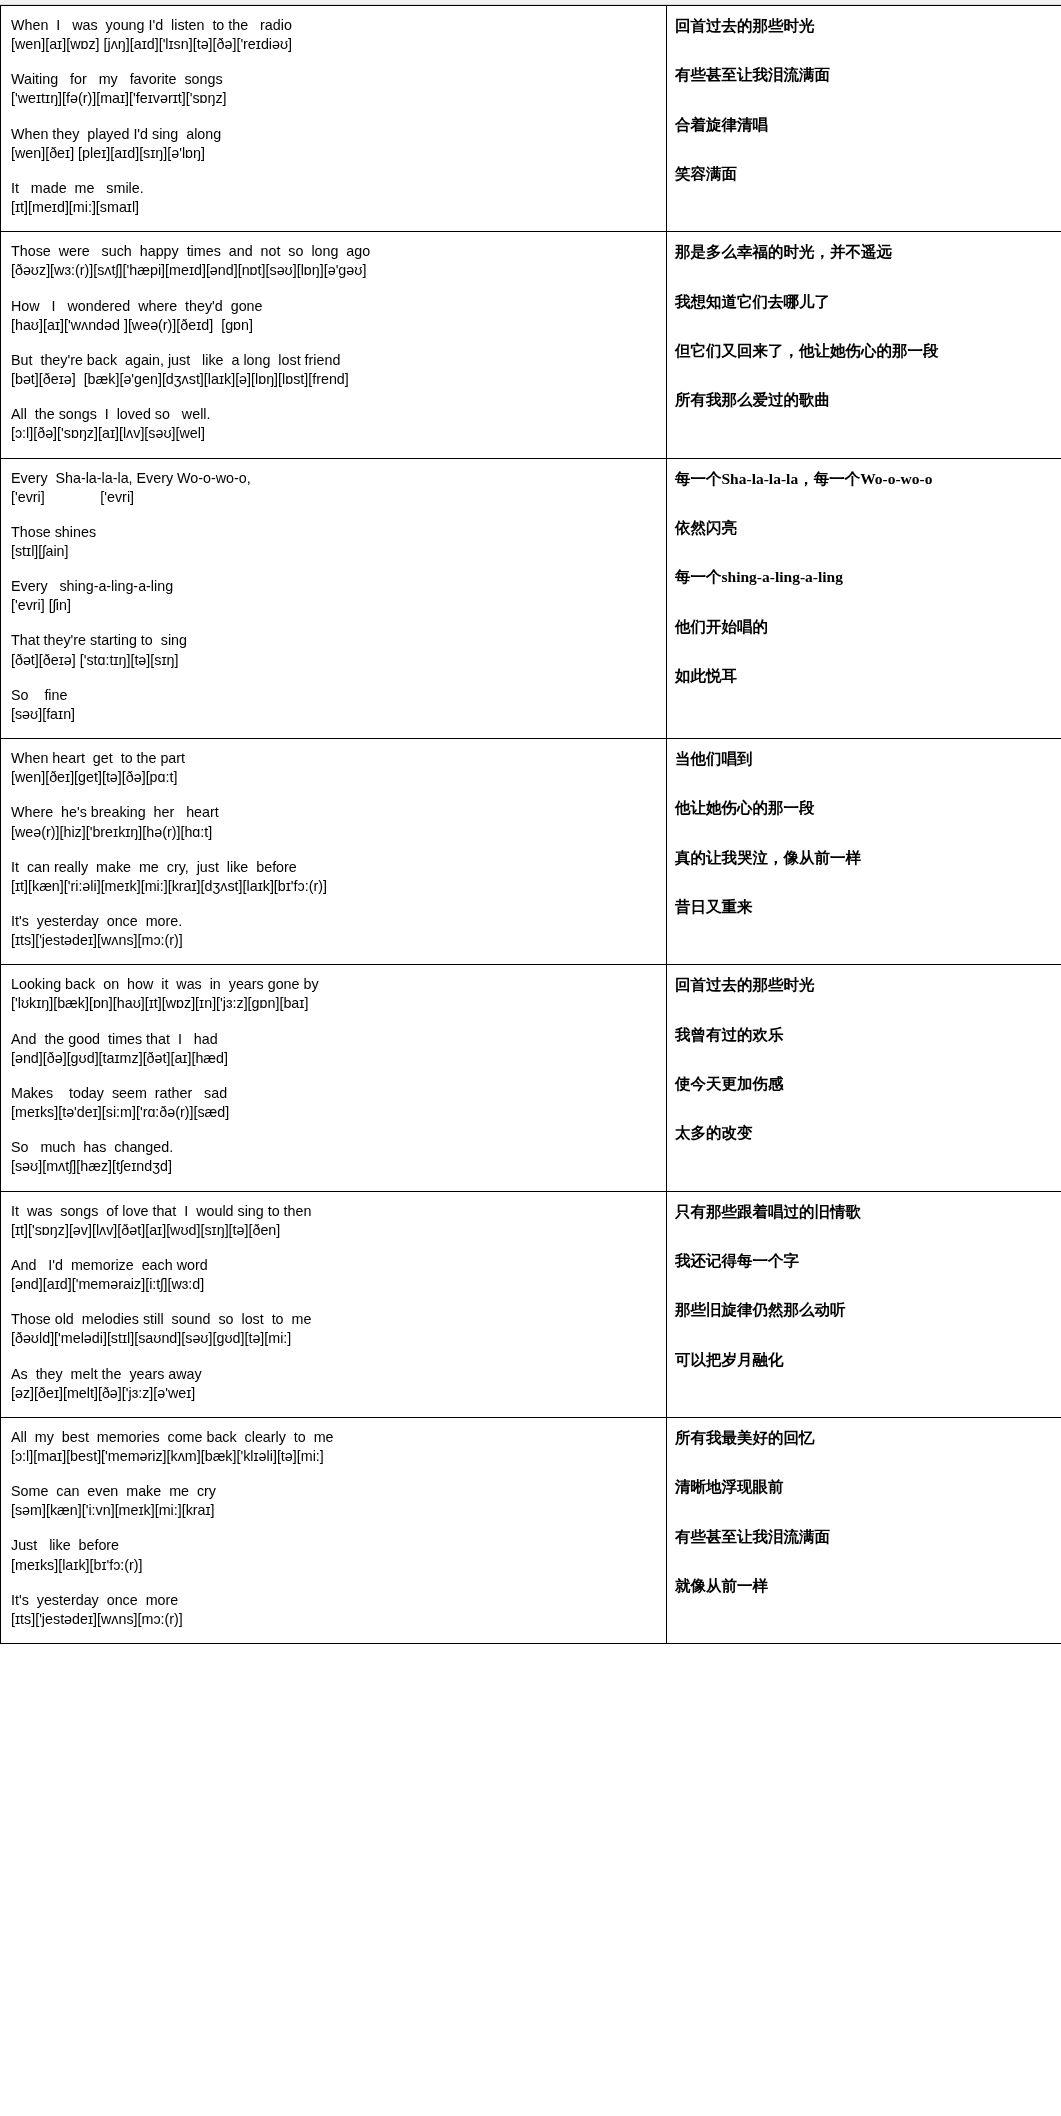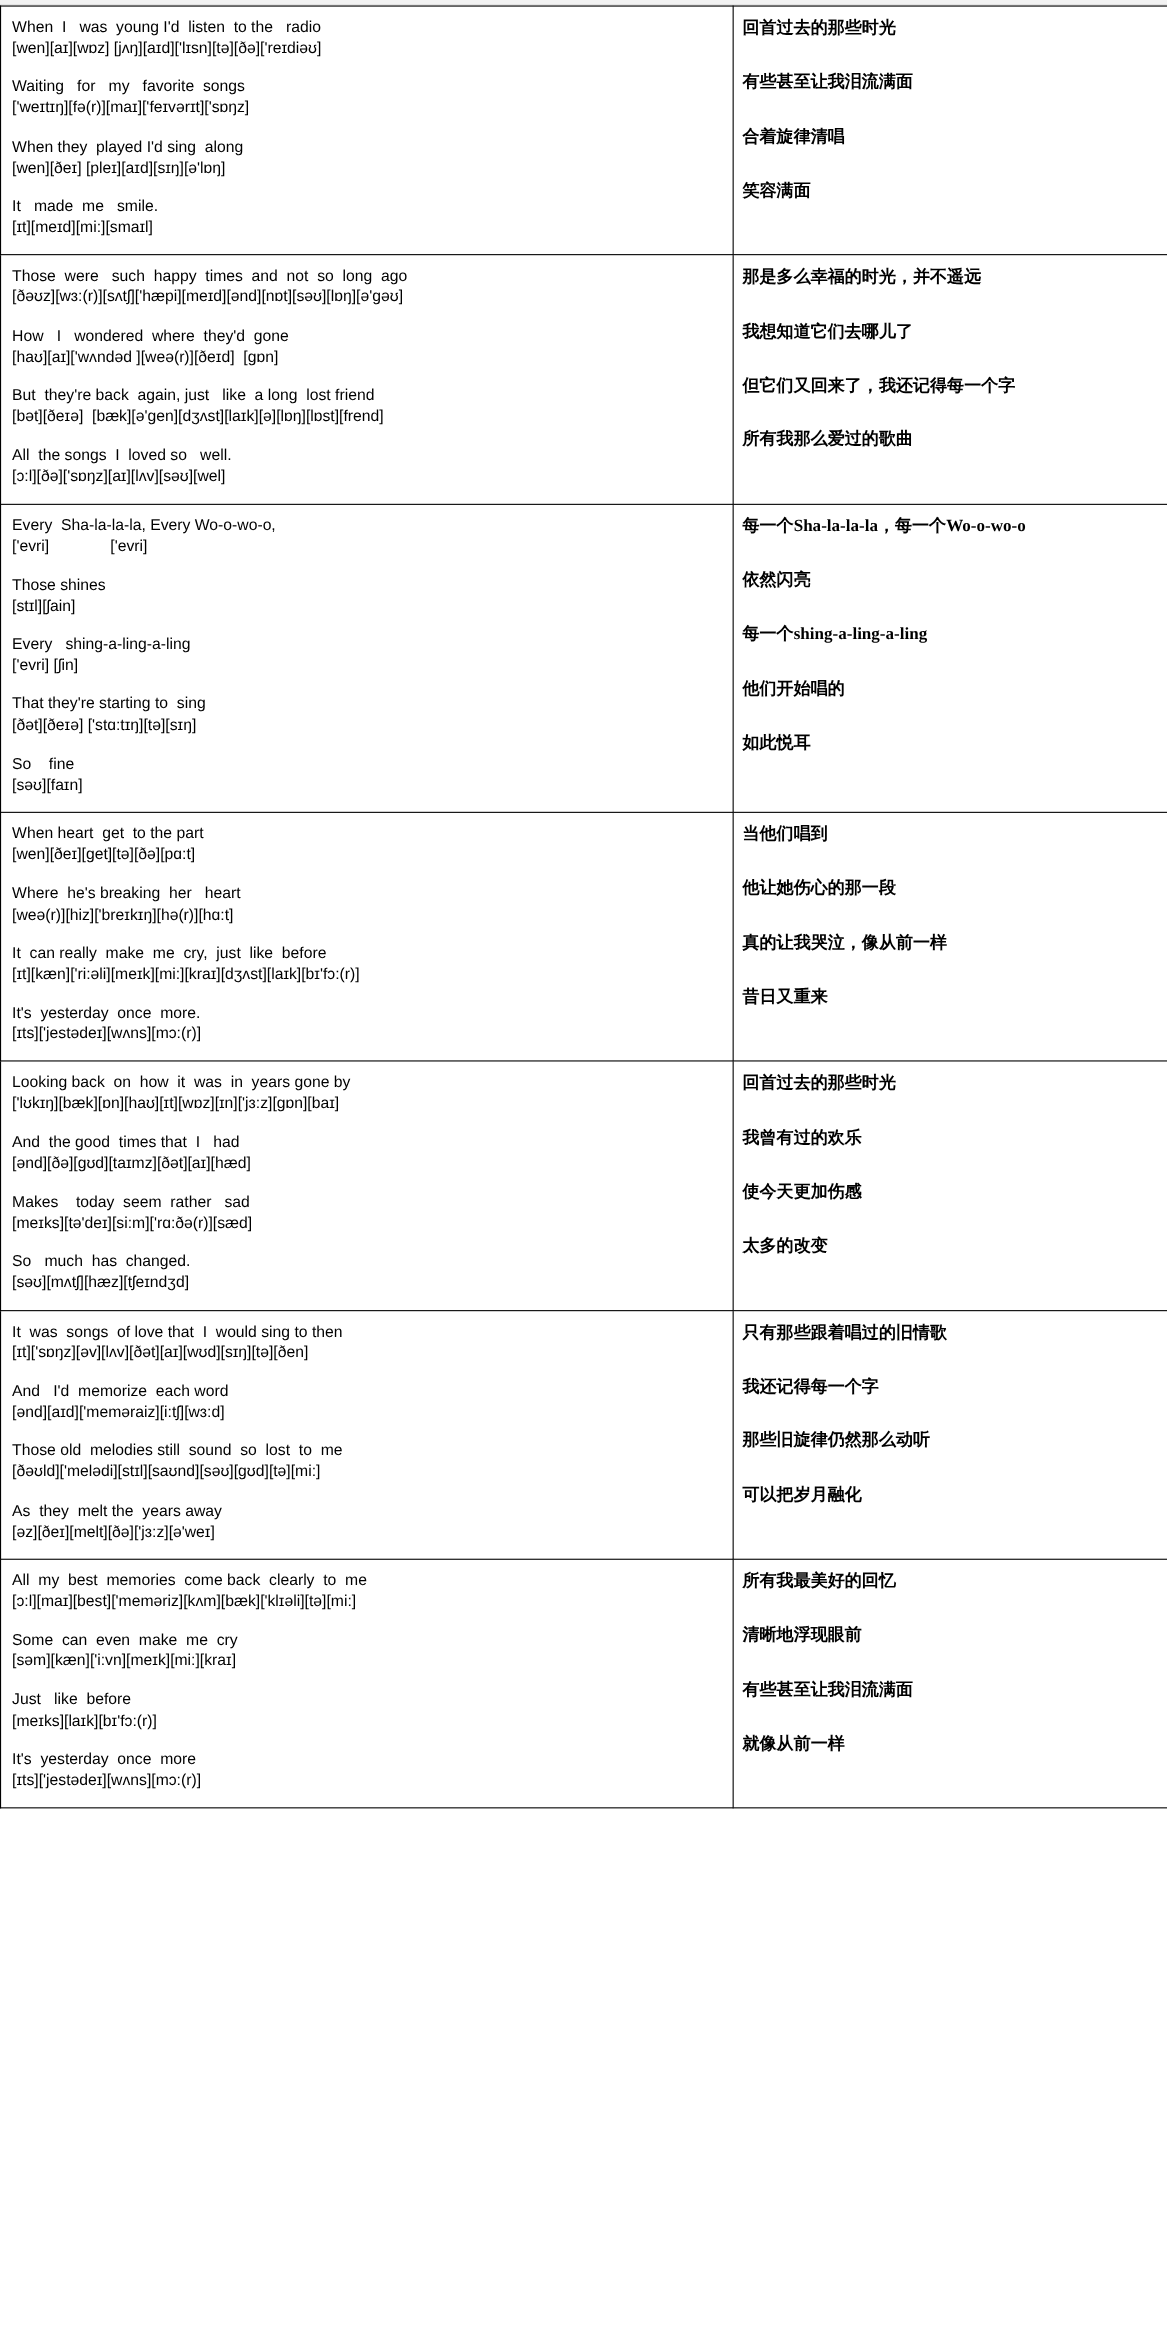--- a/index.html
+++ b/index.html
@@ -142,21 +142,21 @@
             <div class="zh-cell">
               <div class="pair zh-pair">
                 <div class="zh-line">那是多么幸福的时光，并不遥远</div>
                 <div class="gap-s"></div>
               </div>
               <div class="pair zh-pair">
                 <div class="zh-line">我想知道它们去哪儿了</div>
                 <div class="gap-s"></div>
               </div>
               <div class="pair zh-pair">
-                <div class="zh-line">但它们又回来了，我还记得每一个字</div>
+                <div class="zh-line">但它们又回来了，他让她伤心的那一段</div>
                 <div class="gap-s"></div>
               </div>
               <div class="pair zh-pair">
                 <div class="zh-line">所有我那么爱过的歌曲</div>
                 <div class="gap-s"></div>
               </div>
             </div>
           </td>
         </tr>
         <tr>

